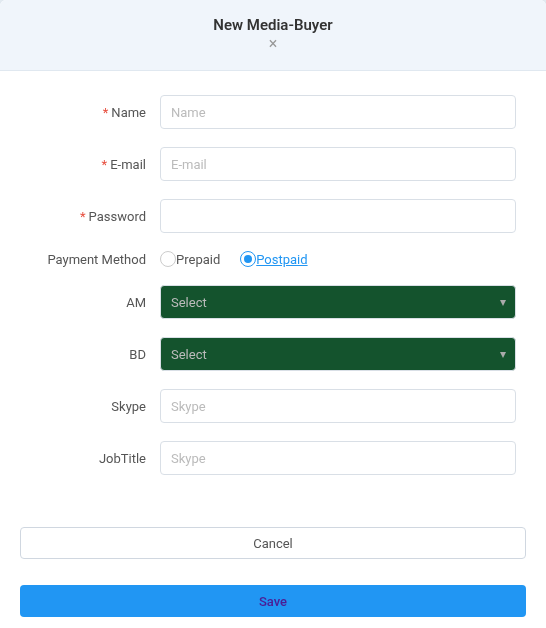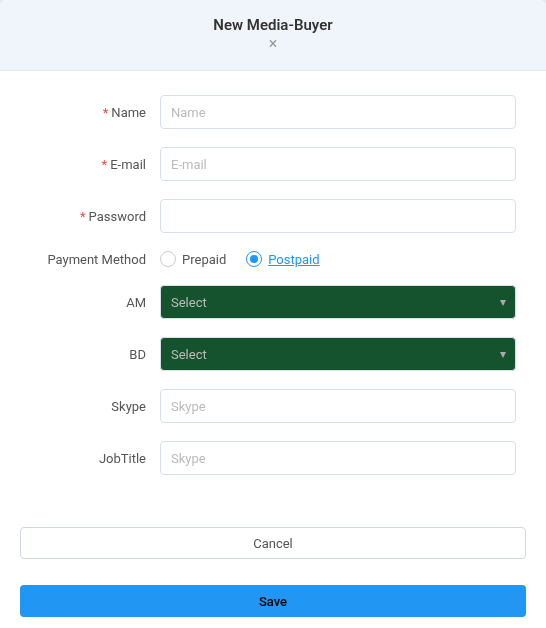--- a/index.html
+++ b/index.html
@@ -95,21 +95,20 @@
     .radio-group {
       display: flex;
       align-items: center;
       gap: 20px;
       flex: 1;
     }
 
     .radio-option {
       display: flex;
       align-items: center;
-      gap: 6px;
       font-size: 13px;
       color: #555;
       cursor: pointer;
     }
 
     .radio-option.active {
       color: #2196f3;
       text-decoration: underline;
     }
 
@@ -186,21 +185,21 @@
       cursor: pointer;
     }
 
     .btn-save {
       height: 32px;
       padding: 0 8px;
       border: none;
       border-radius: 4px;
       background: #2196f3;
       font-size: 13px;
-      color: #000000;
+      color: #4c1d95;
       cursor: pointer;
       font-weight: 500;
     }
   </style>
 </head>
 <body>
 
 <div class="dialog">
 
   <div class="dialog-header">

